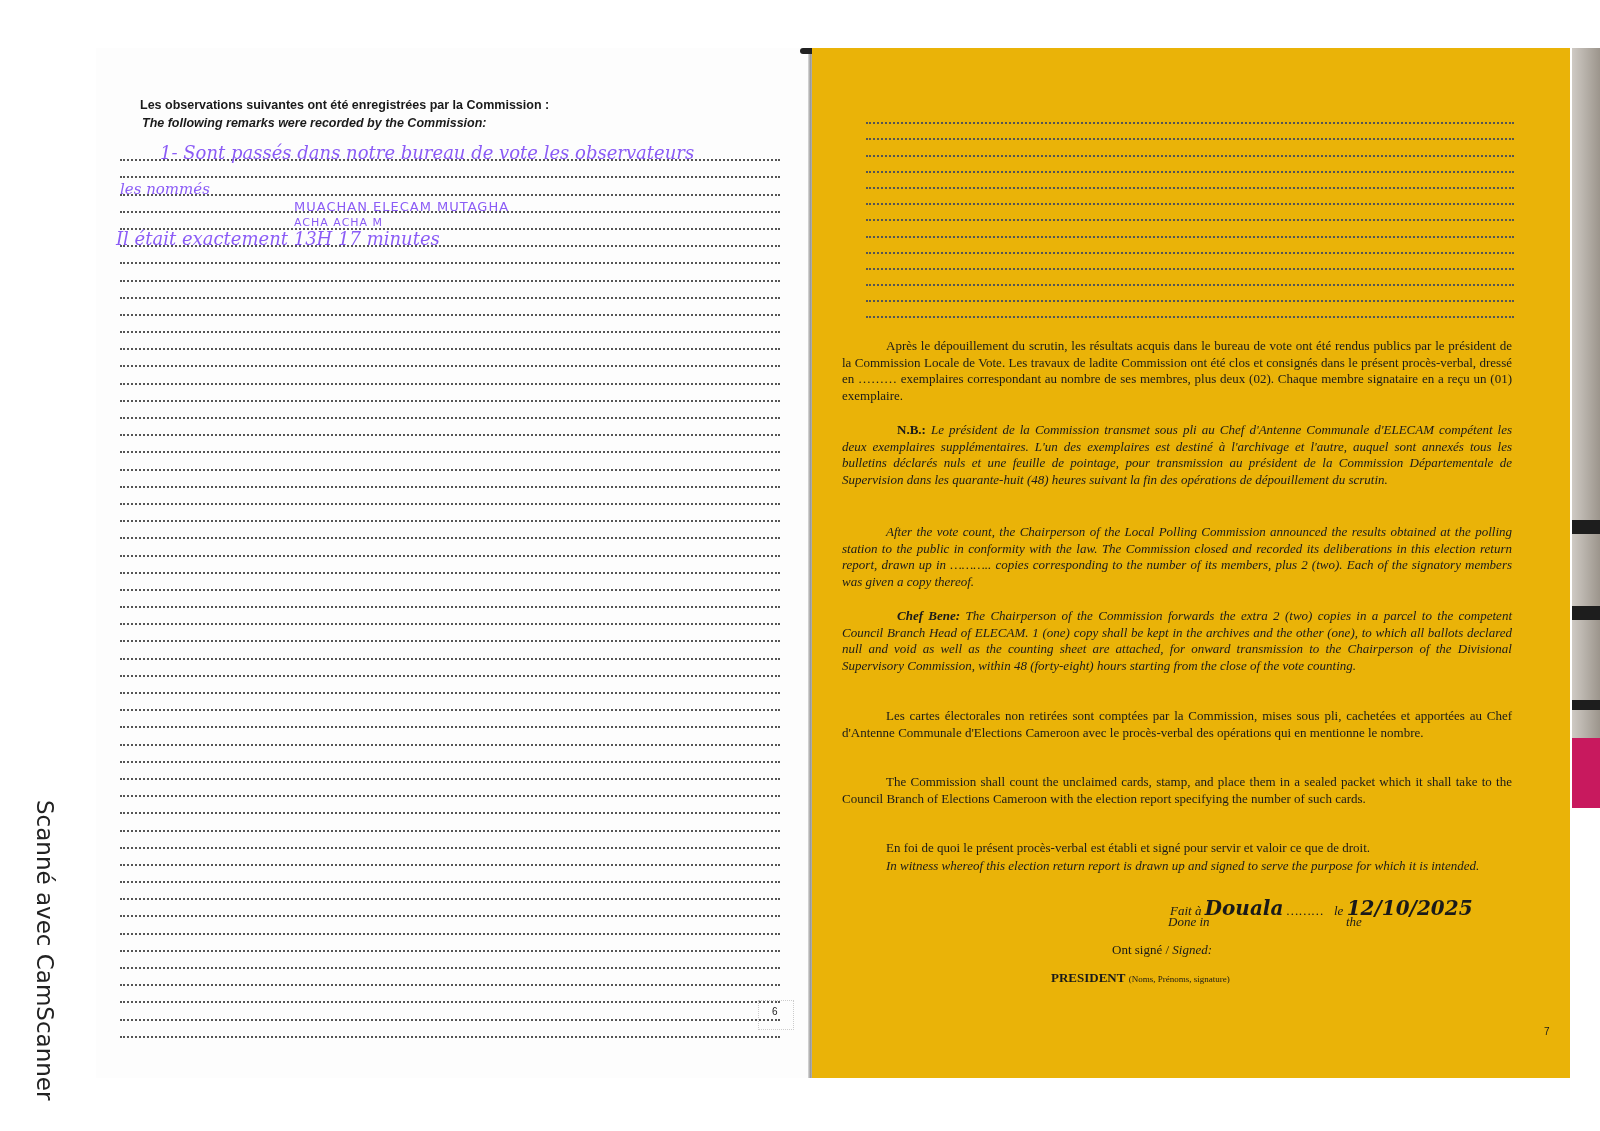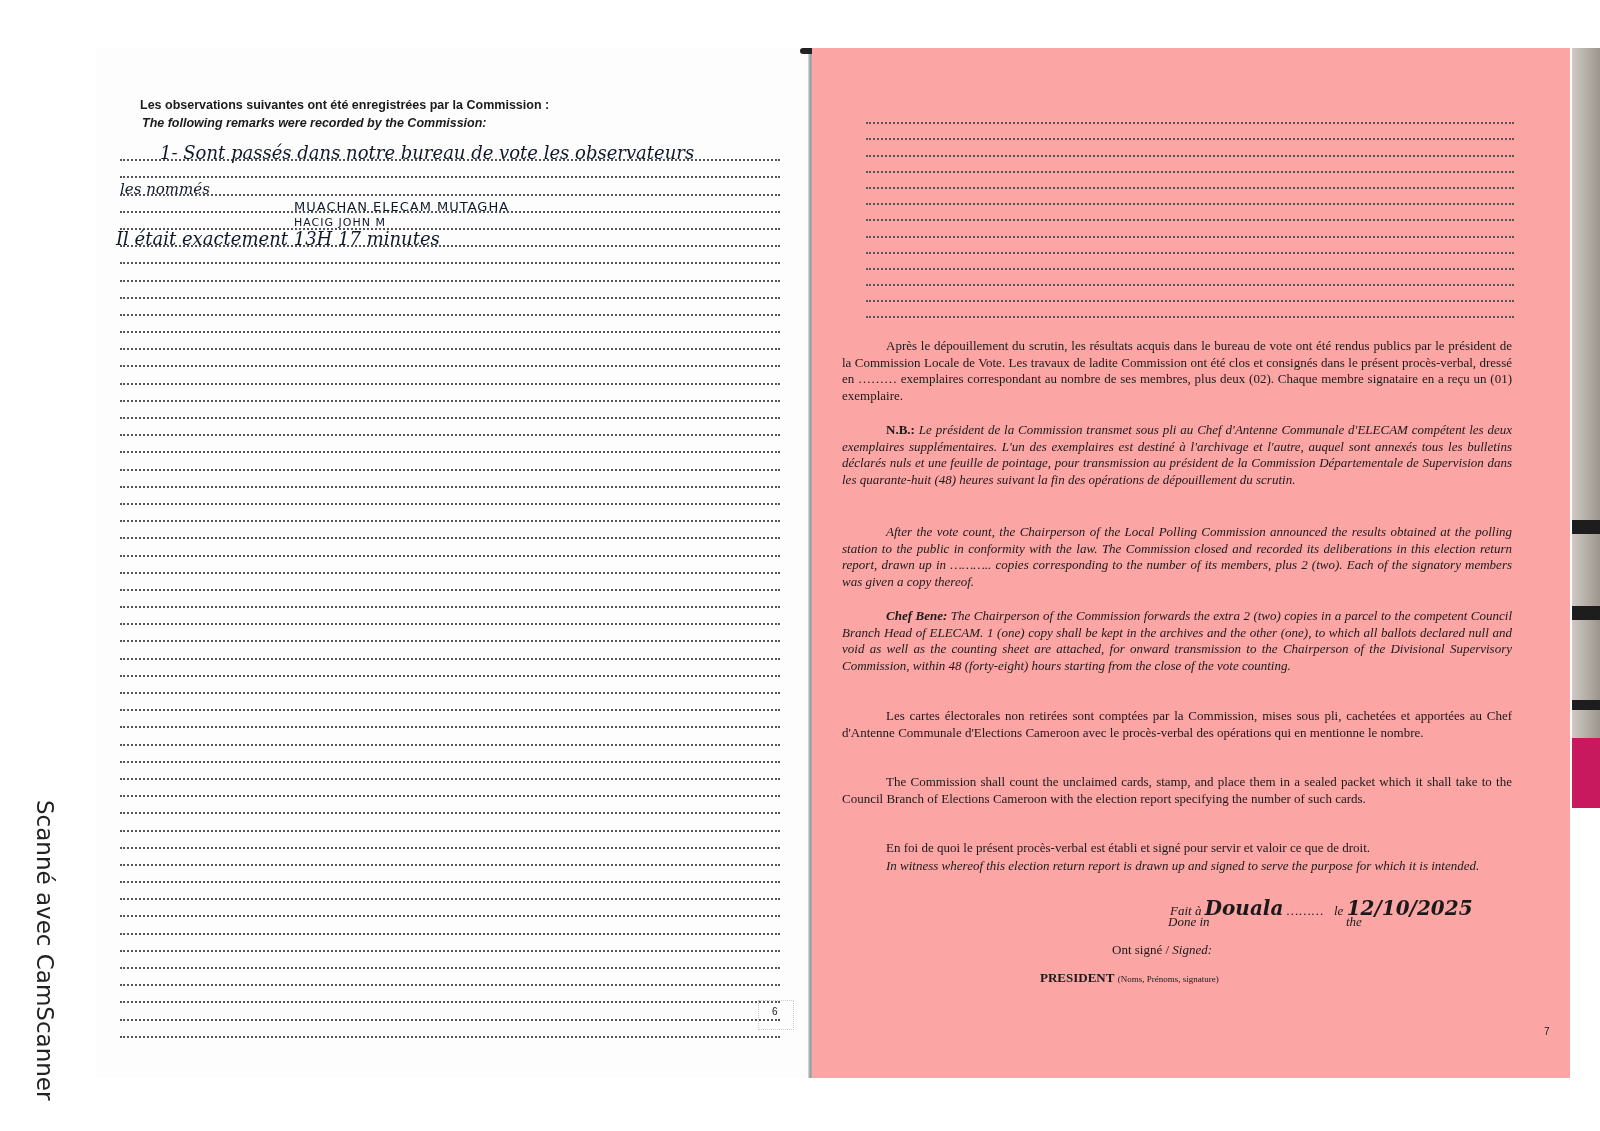--- a/index.html
+++ b/index.html
@@ -3,43 +3,43 @@
 <meta charset="utf-8">
 <style>
   html, body { margin:0; padding:0; }
   body { width:1600px; height:1131px; background:#ffffff; position:relative; overflow:hidden;
          font-family:"Liberation Serif", serif; color:#1a1a1a; }
   .watermark { position:absolute; left:18px; top:800px; width:40px; height:300px; }
   .watermark span { position:absolute; left:0; top:0; transform-origin:0 0; transform:translate(40px,0) rotate(90deg);
          white-space:nowrap; font-family:"DejaVu Sans", sans-serif; font-size:23px; color:#222; }
   .page { position:absolute; top:48px; background:#fdfdfd; }
   .page-left { left:96px; width:712px; height:1030px; }
-  .page-right { left:812px; width:758px; height:1030px; background:#fca5a5; }
+  .page-right { left:812px; width:758px; height:1030px; background:#eab308; }
   .spine { position:absolute; left:808px; top:48px; width:6px; height:1030px;
            background:linear-gradient(90deg,#ddd,#9a9a9a 40%,#d0d0d0); }
   .spine-top { position:absolute; left:800px; top:48px; width:28px; height:6px; background:#222; border-radius:3px; }
   .right-edge { position:absolute; left:1572px; top:48px; width:28px; height:760px;
                 background:linear-gradient(90deg,#cfcac4,#9c958c); }
   .right-edge .band { position:absolute; left:0; width:28px; background:#1d1d1d; }
   .right-edge .pink { position:absolute; left:0; width:28px; background:#c8195e; }
 
   .heading-fr { position:absolute; left:44px; top:50px; font-family:"Liberation Sans", sans-serif; font-weight:bold; font-size:12.5px; }
   .heading-en { position:absolute; left:46px; top:68px; font-family:"Liberation Sans", sans-serif; font-weight:bold; font-style:italic; font-size:12.5px; }
   .lines-left { position:absolute; left:24px; top:96px; width:660px; }
   .dotline { height:17.2px; border-bottom:2px dotted #555; box-sizing:border-box; position:relative; }
-  .hw { position:absolute; font-family:"DejaVu Serif", serif; font-style:italic; color:#0f172a; font-size:18px; white-space:nowrap; }
+  .hw { position:absolute; font-family:"DejaVu Serif", serif; font-style:italic; color:#8b5cf6; font-size:18px; white-space:nowrap; }
   .hw-caps { font-family:"DejaVu Sans", sans-serif; font-style:normal; font-size:13px; letter-spacing:1px; }
 
   .lines-right { position:absolute; left:54px; top:60px; width:648px; }
   .lines-right .dotline { height:16.2px; }
 
   .para { position:absolute; left:30px; width:670px; font-size:13px; line-height:16.6px; text-align:justify; }
   .para .indent { display:inline-block; width:44px; }
   .italic { font-style:italic; }
-  .bold { font-weight:bold; }
+  .bold { font-weight:bold;margin-left:11px; }
   .sig-block { position:absolute; font-size:13px; }
   .sig-hw { font-family:"DejaVu Serif", serif; font-style:italic; font-weight:bold; font-size:20px; }
   .page-num { position:absolute; font-size:10px; font-family:"Liberation Sans", sans-serif; }
   .pn-box { position:absolute; left:662px; top:952px; width:34px; height:28px; border:1px dotted #ccc; }
 </style>
 </head>
 <body>
 
 <div class="watermark">
   <span>Scanné avec CamScanner</span>
@@ -99,21 +99,21 @@
       <div class="dotline"></div>
       <div class="dotline"></div>
       <div class="dotline"></div>
       <div class="dotline"></div>
       <div class="dotline"></div>
     </div>
 
   <div class="hw" style="left:64px;top:94px;">1- Sont passés dans notre bureau de vote les observateurs</div>
   <div class="hw" style="left:24px;top:132px;font-size:15px;">les nommés</div>
   <div class="hw hw-caps" style="left:198px;top:151px;">MUACHAN ELECAM MUTAGHA</div>
-  <div class="hw hw-caps" style="left:198px;top:168px;font-size:11px;">HACIG JOHN M</div>
+  <div class="hw hw-caps" style="left:198px;top:168px;font-size:11px;">ACHA ACHA M</div>
   <div class="hw" style="left:20px;top:180px;">Il était exactement 13H 17 minutes</div>
 
   <div class="pn-box"></div>
   <div class="page-num" style="left:676px;top:958px;">6</div>
 </div>
 
 <div class="spine"></div>
 <div class="spine-top"></div>
 
 <div class="page page-right">

